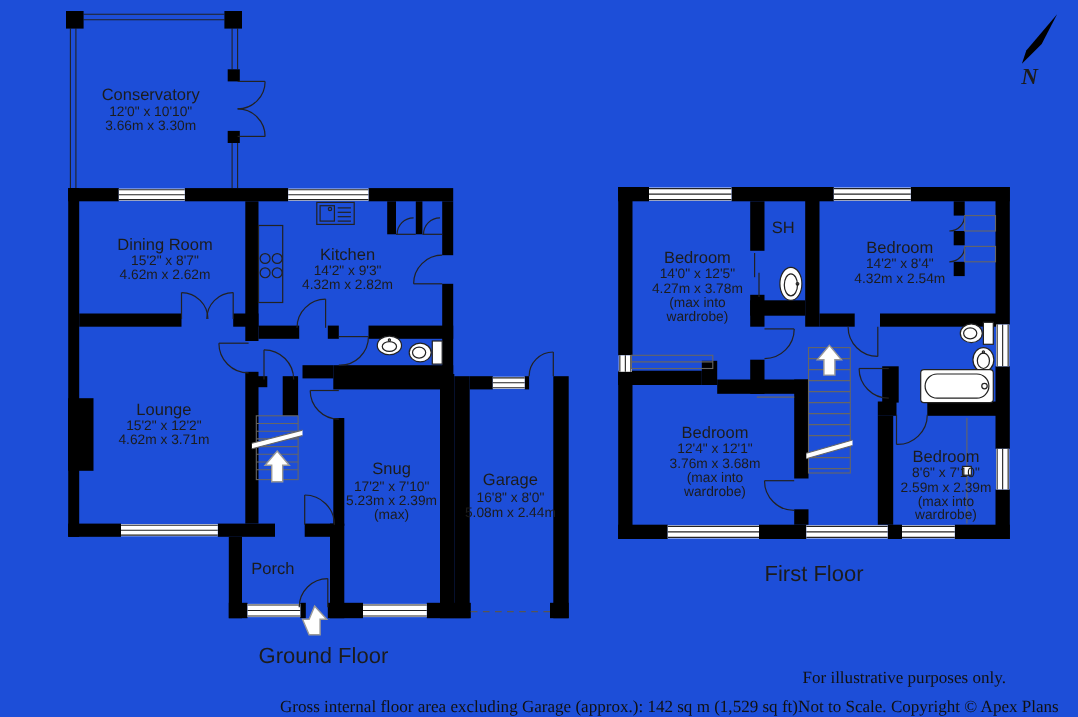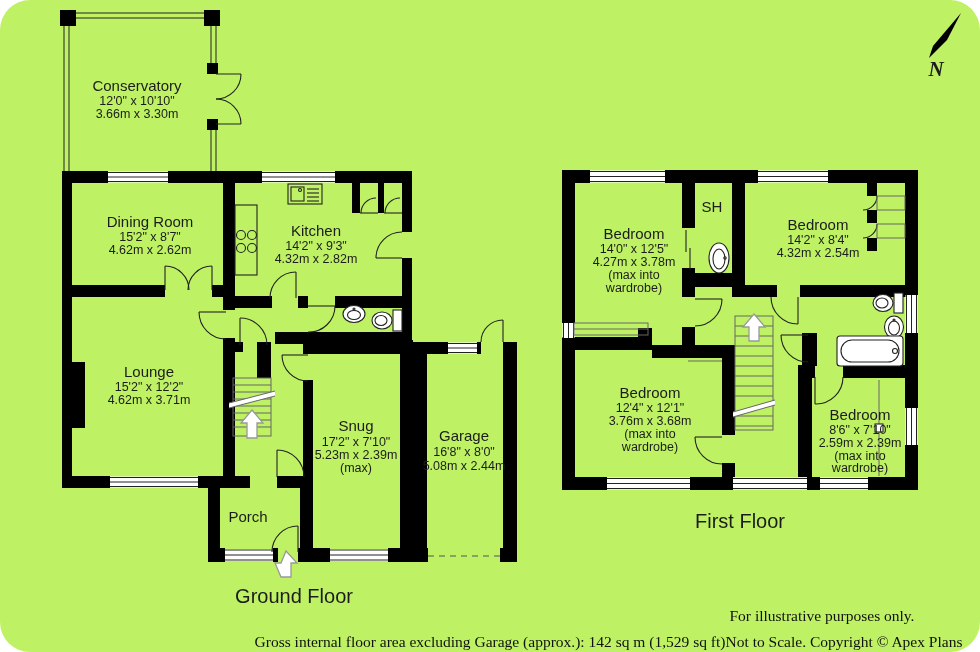--- a/index.html
+++ b/index.html
@@ -1,16 +1,16 @@
 <!DOCTYPE html>
 <html><head>
 <meta charset="utf-8">
 <style>
   html,body{margin:0;padding:0;background:#ffffff;}
-  .page{width:980px;height:652px;background:#bef264;position:relative;overflow:hidden;border-radius:30px;}
+  .page{width:980px;height:652px;background:#1d4ed8;position:relative;overflow:hidden;}
   svg{display:block;}
   text{font-family:"Liberation Sans",sans-serif;fill:#1c1c1c;}
   .room-name{font-size:15px;}
   .room-dim{font-size:12.5px;}
   .floor-label{font-size:20px;}
   .footer-text{font-family:"Liberation Serif",serif;font-size:15.5px;fill:#111;}
   .compass-n{font-family:"Liberation Serif",serif;font-size:21px;font-style:italic;font-weight:bold;}
   .wall{fill:#000;stroke:none;}
   .thin{stroke:#222;stroke-width:1.1;fill:none;}
   .glaze{stroke:#222;stroke-width:1;fill:none;}

